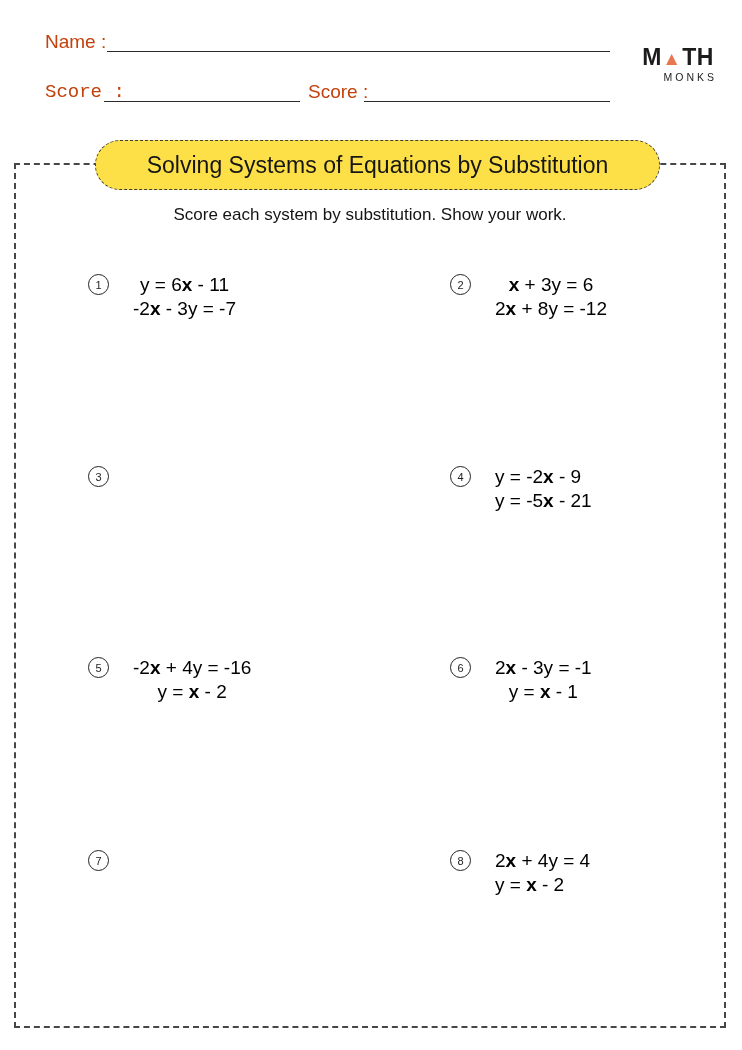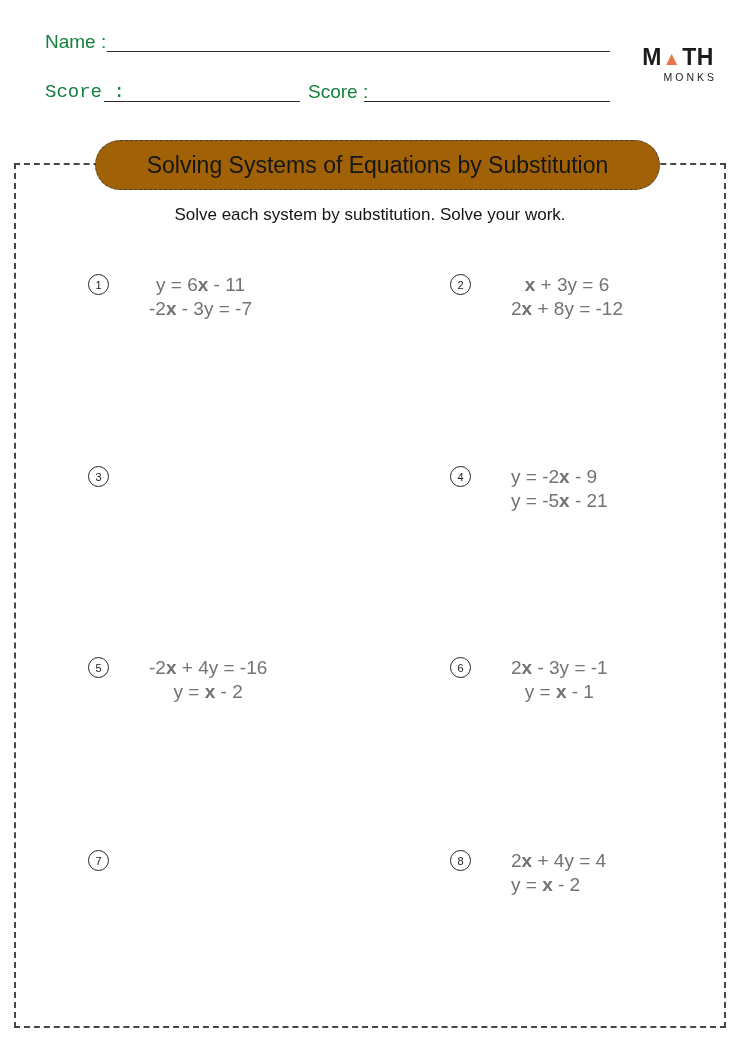--- a/index.html
+++ b/index.html
@@ -13,21 +13,21 @@
   body{
     width:742px;height:1050px;
     position:relative;
     font-family:"Liberation Sans", sans-serif;
     color:var(--ink);
     overflow:hidden;
   }
   .abs{position:absolute;}
 
   
-  .field-label{font-size:19px;line-height:22px;color:#15803d;}
+  .field-label{font-size:19px;line-height:22px;color:#c2410c;}
   .rule{height:0;border-bottom:1.8px solid var(--rule);}
 
   .name-label{left:45px;top:31px;}
   .name-rule{left:107px;top:51px;width:503px;}
   .score-label{left:45px;top:81px;font-family:Liberation Mono, monospace;}
   .score-rule{left:104px;top:101px;width:196px;}
   .date-label{left:308px;top:81px;}
   .date-rule{left:364px;top:101px;width:246px;}
 
   .logo{left:638px;top:44px;width:80px;text-align:center;}
@@ -42,41 +42,41 @@
     color:#222;text-align:right;margin-top:1px;padding-right:1px;
   }
 
   
   .sheet-box{
     left:14px;top:163px;width:712px;height:865px;
     border:2px dashed var(--dash);
   }
   .title-pill{
     position:absolute;left:79px;top:-25px;width:565px;height:50px;
-    background:#a16207;
+    background:#fde047;
     border:1.6px dashed #3c3c3c;
     border-radius:25px;
     display:flex;align-items:center;justify-content:center;
   }
   .title-text{font-size:23px;color:#161616;white-space:nowrap;}
   .instruction{
     position:absolute;left:0;top:40px;width:100%;
     text-align:center;font-size:17px;color:#141414;
   }
 
   
   .problem{position:absolute;display:flex;align-items:flex-start;}
   .qnum{
     flex:0 0 auto;
     width:21px;height:21px;margin-top:1px;
     border:1.3px solid #232323;border-radius:50%;
     display:flex;align-items:center;justify-content:center;
     font-size:11px;color:#232323;
   }
-  .eqs{margin-left:40px;font-size:19px;line-height:24px;color:#737373;white-space:nowrap;}
+  .eqs{margin-left:24px;font-size:19px;line-height:24px;color:#000000;white-space:nowrap;}
   .eq-center{text-align:center;}
   .eq-left{text-align:left;}
   .vx{font-weight:700;}
 
   .p1{left:72px;top:108px;}
   .p2{left:434px;top:108px;}
   .p3{left:72px;top:300px;}
   .p4{left:434px;top:300px;}
   .p5{left:72px;top:491px;}
   .p6{left:434px;top:491px;}
@@ -103,21 +103,21 @@
   </div>
   <div class="logo-sub">MONKS</div>
 </div>
 
 <div class="abs sheet-box">
 
   <div class="title-pill">
     <span class="title-text">Solving Systems of Equations by Substitution</span>
   </div>
 
-  <p class="instruction">Solve each system by substitution. Solve your work.</p>
+  <p class="instruction">Score each system by substitution. Show your work.</p>
 
   <div class="problem p1">
     <span class="qnum">1</span>
     <div class="eqs eq-center">
       <div>y = 6<span class="vx">x</span> - 11</div>
       <div>-2<span class="vx">x</span> - 3y = -7</div>
     </div>
   </div>
 
   <div class="problem p2">

